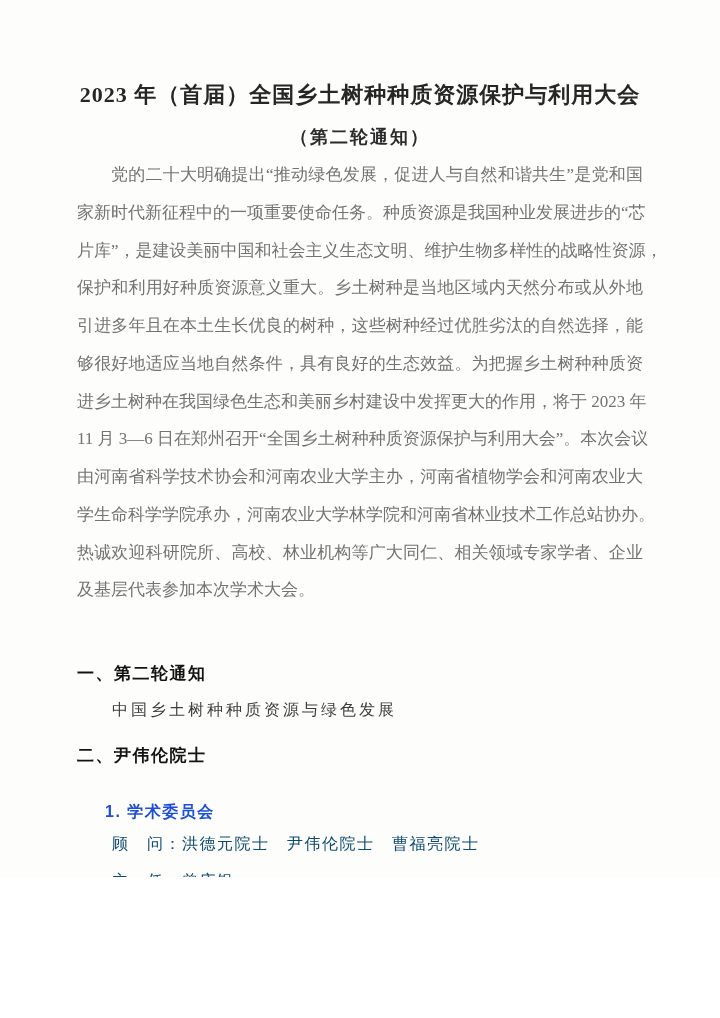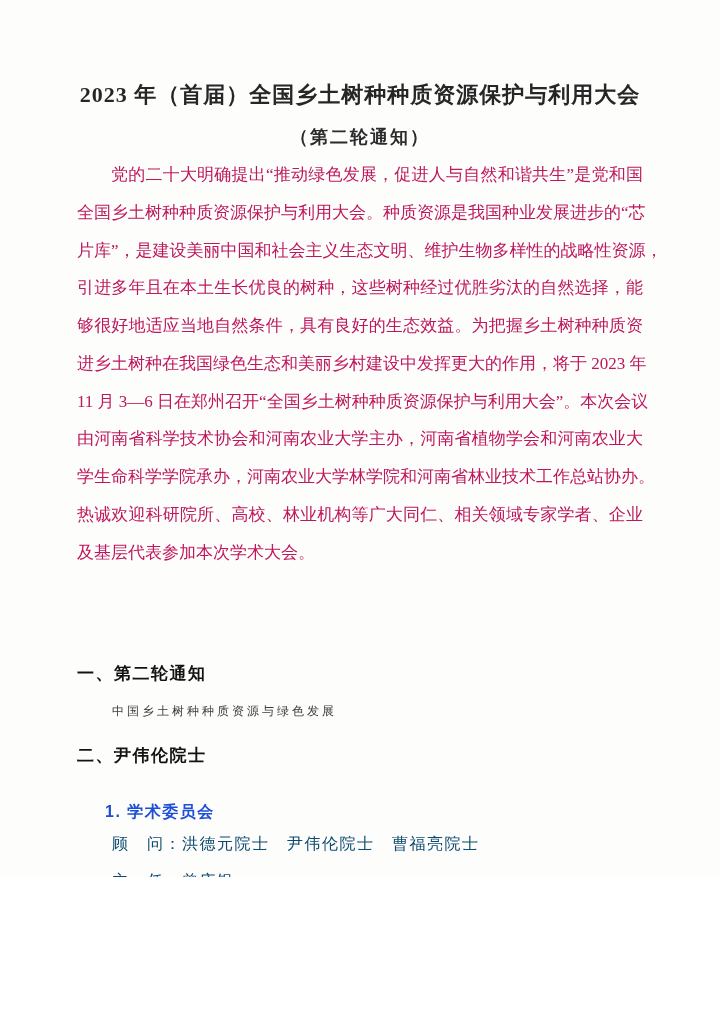--- a/index.html
+++ b/index.html
@@ -31,21 +31,21 @@
     font-size: 18px;
     font-weight: 700;
     letter-spacing: 2px;
     color: #2b2b2b;
     line-height: 24px;
   }
   .intro {
     position: absolute;
     top: 156px; left: 77px; width: 566px;
     font-size: 17px;
-    color: #be185d;
+    color: #737373;
   }
   .pline {
     height: 37.75px;
     line-height: 37.75px;
     text-align: justify;
     text-align-last: justify;
     text-justify: inter-character;
     white-space: nowrap;
   }
   .pline.indent { padding-left: 34px; }
@@ -68,24 +68,25 @@
     font-family: "Liberation Sans", "DejaVu Sans", sans-serif;
     font-size: 16px;
     font-weight: 700;
     letter-spacing: 1.5px;
     color: #1d4ed8;
     line-height: 24px;
   }
   .theme-text {
     position: absolute;
     top: 699px; left: 112px;
-    font-size: 12px;
+    font-size: 16px;
     letter-spacing: 3px;
     color: #3d3d3d;
     line-height: 24px;
+    font-family: Liberation Mono, monospace;
   }
   .person-line {
     position: absolute;
     left: 112px;
     font-size: 16px;
     letter-spacing: 1.5px;
     color: #0c4a6e;
     line-height: 24px;
   }
   .person-line.advisors { top: 832px; }
@@ -102,22 +103,23 @@
 </head>
 <body>
 
 <div class="page">
 
   <h1 class="doc-title">2023 年（首届）全国乡土树种种质资源保护与利用大会</h1>
   <div class="doc-subtitle">（第二轮通知）</div>
 
   <div class="intro">
     <div class="pline indent">党的二十大明确提出“推动绿色发展，促进人与自然和谐共生”是党和国</div>
-    <div class="pline">全国乡土树种种质资源保护与利用大会。种质资源是我国种业发展进步的“芯</div>
+    <div class="pline">家新时代新征程中的一项重要使命任务。种质资源是我国种业发展进步的“芯</div>
     <div class="pline">片库”，是建设美丽中国和社会主义生态文明、维护生物多样性的战略性资源，</div>
+    <div class="pline">保护和利用好种质资源意义重大。乡土树种是当地区域内天然分布或从外地</div>
     <div class="pline">引进多年且在本土生长优良的树种，这些树种经过优胜劣汰的自然选择，能</div>
     <div class="pline">够很好地适应当地自然条件，具有良好的生态效益。为把握乡土树种种质资</div>
     <div class="pline">进乡土树种在我国绿色生态和美丽乡村建设中发挥更大的作用，将于 2023 年</div>
     <div class="pline">11 月 3—6 日在郑州召开“全国乡土树种种质资源保护与利用大会”。本次会议</div>
     <div class="pline">由河南省科学技术协会和河南农业大学主办，河南省植物学会和河南农业大</div>
     <div class="pline">学生命科学学院承办，河南农业大学林学院和河南省林业技术工作总站协办。</div>
     <div class="pline">热诚欢迎科研院所、高校、林业机构等广大同仁、相关领域专家学者、企业</div>
     <div class="pline last">及基层代表参加本次学术大会。</div>
   </div>
 

